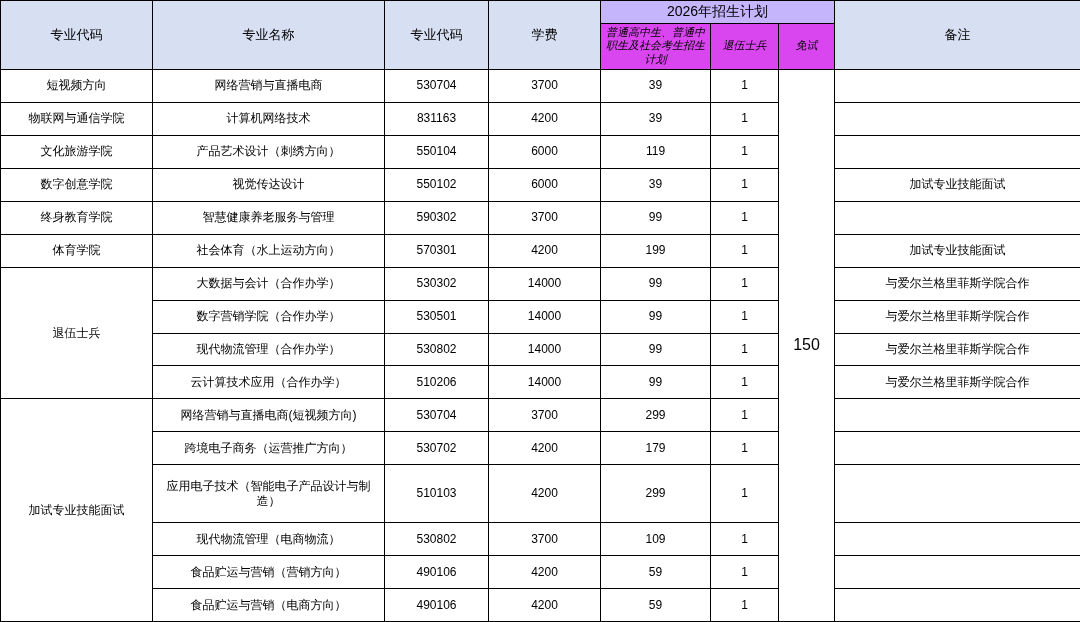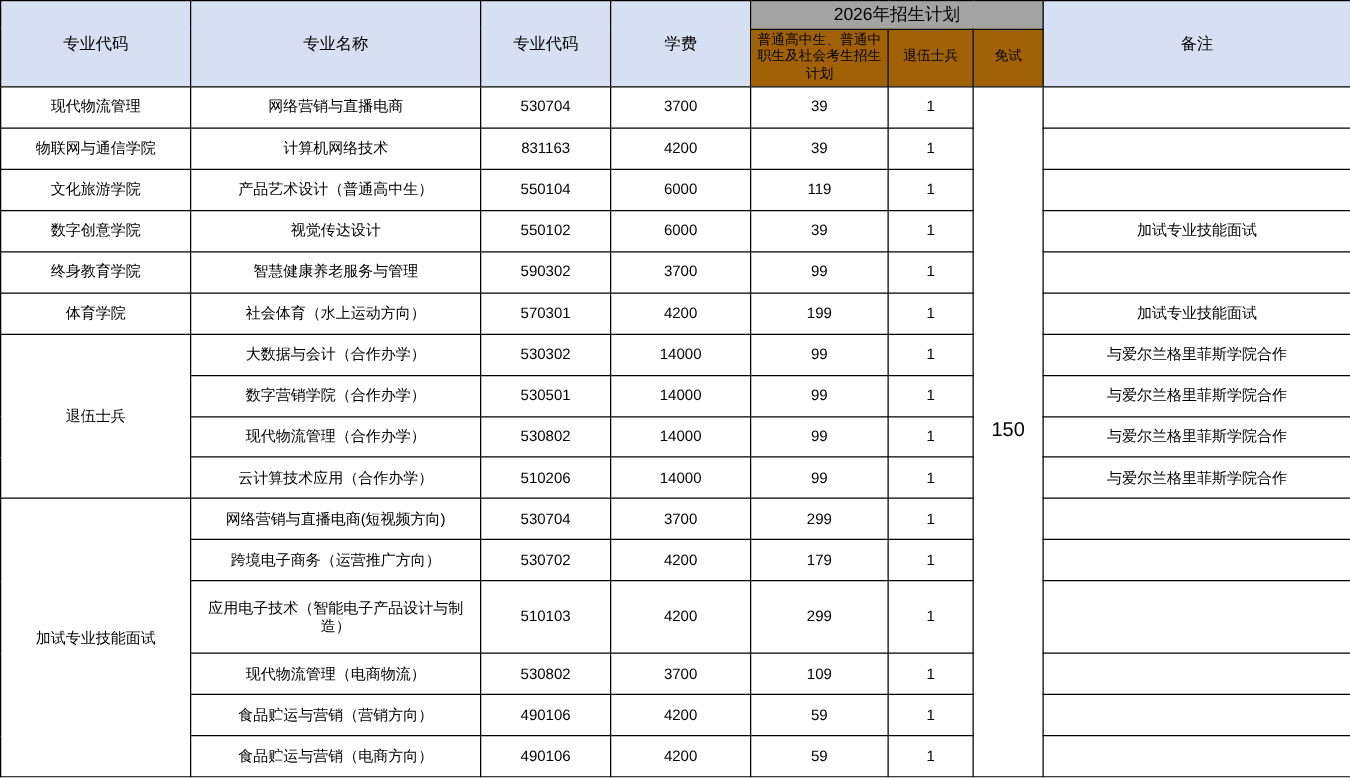--- a/index.html
+++ b/index.html
@@ -28,30 +28,31 @@
     padding: 2px 3px;
     line-height: 1.25;
     box-sizing: border-box;
   }
   .hdr {
     background: #d7e0f2;
     font-weight: bold;
     font-size: 13px;
   }
   .hdr-plan {
-    background: #a3a3a3;
+    background: #c4b5fd;
     font-weight: bold;
     font-size: 14px;
   }
   .hdr-small {
-    background: #a16207;
+    background: #d946ef;
     font-weight: bold;
     font-size: 11px;
     line-height: 1.3;
     padding: 2px 2px;
+    font-style: italic;
   }
   .cell-college {
     font-size: 12px;
   }
   .cell-major {
     font-size: 12px;
   }
   .cell-num {
     font-size: 12px;
   }
@@ -94,41 +95,41 @@
       <th class="hdr" rowspan="2">备注</th>
     </tr>
     <tr>
       <th class="hdr-small">普通高中生、普通中职生及社会考生招生计划</th>
       <th class="hdr-small">退伍士兵</th>
       <th class="hdr-small">免试</th>
     </tr>
   </thead>
   <tbody id="table-body">
       <tr>
-        <td class="cell-college">现代物流管理</td>
+        <td class="cell-college">短视频方向</td>
         <td class="cell-major">网络营销与直播电商</td>
         <td class="cell-num">530704</td>
         <td class="cell-num">3700</td>
         <td class="cell-num">39</td>
         <td class="cell-num">1</td>
         <td class="cell-exempt" rowspan="16">150</td>
         <td class="cell-note"></td>
       </tr>
       <tr>
         <td class="cell-college">物联网与通信学院</td>
         <td class="cell-major">计算机网络技术</td>
         <td class="cell-num">831163</td>
         <td class="cell-num">4200</td>
         <td class="cell-num">39</td>
         <td class="cell-num">1</td>
         <td class="cell-note"></td>
       </tr>
       <tr>
         <td class="cell-college">文化旅游学院</td>
-        <td class="cell-major">产品艺术设计（普通高中生）</td>
+        <td class="cell-major">产品艺术设计（刺绣方向）</td>
         <td class="cell-num">550104</td>
         <td class="cell-num">6000</td>
         <td class="cell-num">119</td>
         <td class="cell-num">1</td>
         <td class="cell-note"></td>
       </tr>
       <tr>
         <td class="cell-college">数字创意学院</td>
         <td class="cell-major">视觉传达设计</td>
         <td class="cell-num">550102</td>

